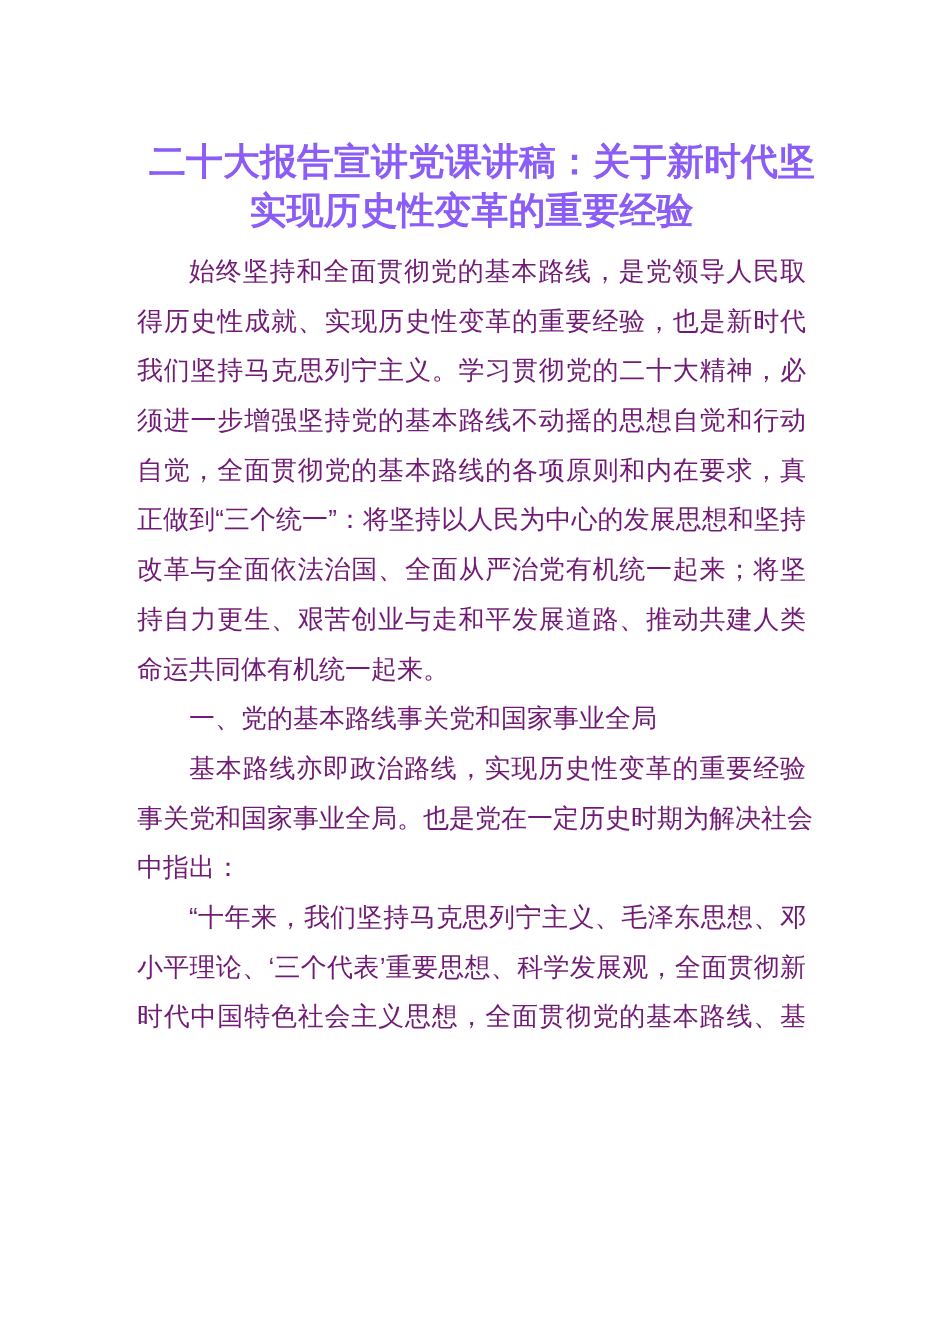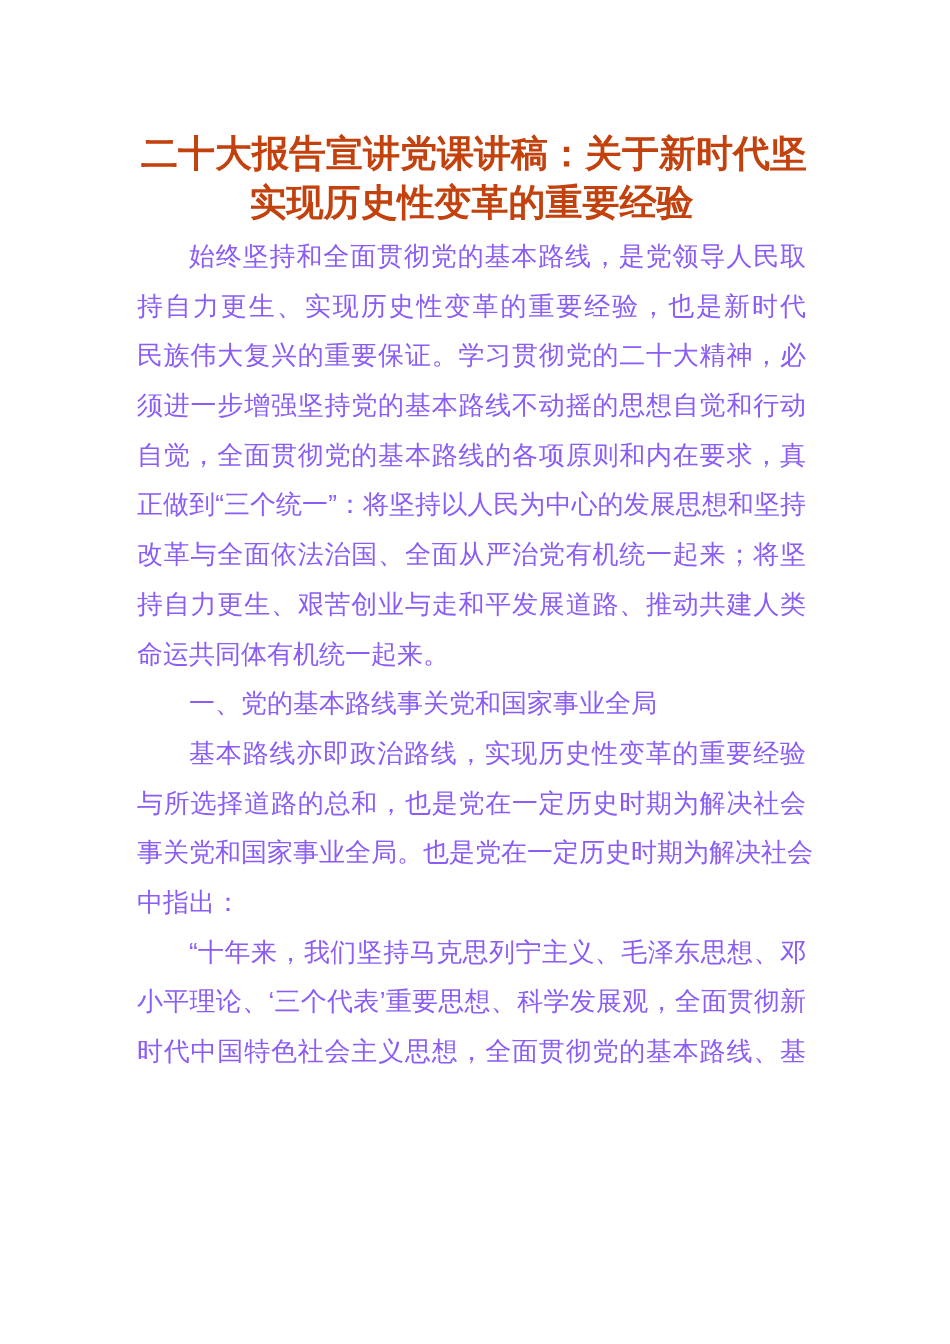--- a/index.html
+++ b/index.html
@@ -15,41 +15,41 @@
     overflow: hidden;
     font-family: "Liberation Sans", "DejaVu Sans", sans-serif;
   }
   .content {
     position: absolute;
     left: 137px;
     top: 125px;
     width: 669px;
   }
   .title {
-    margin: 4px;
+    margin: 12px;
     padding: 0;
     font-size: 37px;
     font-weight: 600;
     line-height: 49px;
     text-align: center;
-    color: #c2410c;
+    color: #8b5cf6;
     letter-spacing: 0;
   }
   .title-line {
     display: block;
     white-space: nowrap;
   }
   .body {
     margin-top: 5px;
   }
   .line {
     font-size: 26px;
     line-height: 49.7px;
     height: 49.7px;
-    color: #8b5cf6;
+    color: #701a75;
     white-space: nowrap;
     text-align: justify;
     text-align-last: justify;
     text-justify: inter-character;
     overflow: visible;
   }
   .line.no-stretch {
     text-align: right;
     text-align-last: left;
   }
@@ -61,31 +61,30 @@
 <body>
 
 <div class="page">
   <div class="content">
     <h1 class="title">
       <span class="title-line">二十大报告宣讲党课讲稿：关于新时代坚</span>
       <span class="title-line">实现历史性变革的重要经验</span>
     </h1>
     <div class="body" id="body-lines">
         <div class="line indent">始终坚持和全面贯彻党的基本路线，是党领导人民取</div>
-        <div class="line">持自力更生、实现历史性变革的重要经验，也是新时代</div>
-        <div class="line">民族伟大复兴的重要保证。学习贯彻党的二十大精神，必</div>
+        <div class="line">得历史性成就、实现历史性变革的重要经验，也是新时代</div>
+        <div class="line">我们坚持马克思列宁主义。学习贯彻党的二十大精神，必</div>
         <div class="line">须进一步增强坚持党的基本路线不动摇的思想自觉和行动</div>
         <div class="line">自觉，全面贯彻党的基本路线的各项原则和内在要求，真</div>
         <div class="line">正做到“三个统一”：将坚持以人民为中心的发展思想和坚持</div>
         <div class="line">改革与全面依法治国、全面从严治党有机统一起来；将坚</div>
         <div class="line">持自力更生、艰苦创业与走和平发展道路、推动共建人类</div>
         <div class="line no-stretch">命运共同体有机统一起来。</div>
         <div class="line indent no-stretch">一、党的基本路线事关党和国家事业全局</div>
         <div class="line indent">基本路线亦即政治路线，实现历史性变革的重要经验</div>
-        <div class="line">与所选择道路的总和，也是党在一定历史时期为解决社会</div>
         <div class="line">事关党和国家事业全局。也是党在一定历史时期为解决社会</div>
         <div class="line no-stretch">中指出：</div>
         <div class="line indent">“十年来，我们坚持马克思列宁主义、毛泽东思想、邓</div>
         <div class="line">小平理论、‘三个代表’重要思想、科学发展观，全面贯彻新</div>
         <div class="line">时代中国特色社会主义思想，全面贯彻党的基本路线、基</div>
       </div>
   </div>
 </div>
 
 </body></html>

